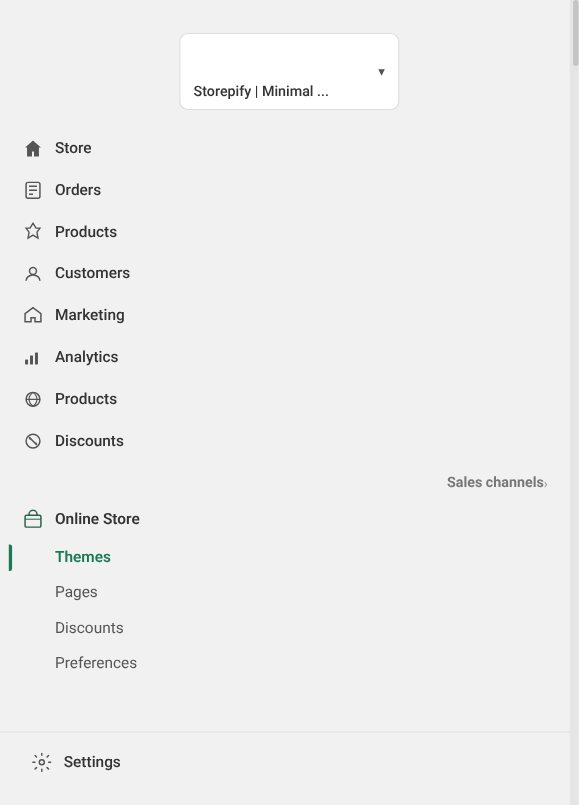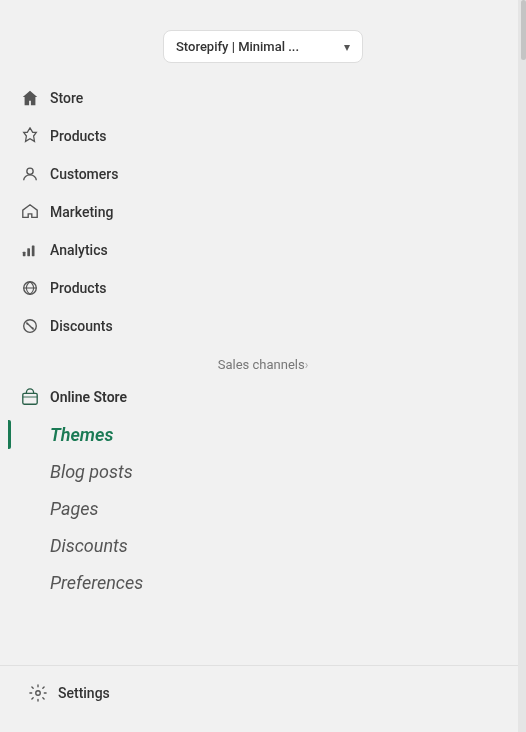--- a/index.html
+++ b/index.html
@@ -50,20 +50,21 @@
       border: 1px solid #ddd;
       border-radius: 8px;
       padding: 8px 12px;
       width: 200px;
       cursor: pointer;
     }
     .store-selector-label {
       font-size: 13px;
       color: #333;
       font-weight: 500;
+      margin-top: 37px;
     }
     .store-selector-arrow {
       font-size: 12px;
       color: #555;
     }
 
     
     .nav-section {
       padding: 0 8px;
       flex: 1;
@@ -100,50 +101,49 @@
       color: #333;
       font-weight: 600;
     }
 
     
     .sub-nav-item {
       display: flex;
       align-items: center;
       padding: 8px 12px 8px 42px;
       cursor: pointer;
-      font-size: 18px;
+      font-size: 14px;
       color: #555;
       border-radius: 6px;
       position: relative;
-      font-style: italic;
     }
     .sub-nav-item.active {
       color: #1a7a54;
       font-weight: 600;
     }
     .sub-nav-item.active::before {
       content: '';
       position: absolute;
       left: 0;
       top: 4px;
       bottom: 4px;
       width: 3px;
       background: #1a7a54;
       border-radius: 0 2px 2px 0;
     }
 
     
     .section-header {
       display: flex;
       align-items: center;
-      justify-content: center;
+      justify-content: flex-end;
       padding: 12px 20px 6px 20px;
       font-size: 13px;
       color: #777;
-      font-weight: 400;
+      font-weight: 700;
     }
     .section-header-chevron {
       font-size: 12px;
       color: #aaa;
     }
 
     
     .settings-section {
       padding: 8px 16px 20px 16px;
       border-top: 1px solid #e0e0e0;
@@ -176,20 +176,31 @@
 
     <div class="nav-item">
       <span class="nav-icon">
         <svg viewBox="0 0 20 20">
             <path d="M10 2L2 9h2v9h5v-5h2v5h5V9h2L10 2z"></path>
           </svg>
       </span>
       <span class="nav-item-label">Store</span>
     </div>
 
+    <div class="nav-item">
+      <span class="nav-icon">
+        <svg viewBox="0 0 20 20">
+            <rect x="3" y="2" width="14" height="16" rx="2" fill="none" stroke="currentColor" stroke-width="1.5"></rect>
+            <line x1="6" y1="6" x2="14" y2="6" stroke="currentColor" stroke-width="1.5"></line>
+            <line x1="6" y1="10" x2="14" y2="10" stroke="currentColor" stroke-width="1.5"></line>
+            <line x1="6" y1="14" x2="10" y2="14" stroke="currentColor" stroke-width="1.5"></line>
+          </svg>
+      </span>
+      <span class="nav-item-label">Orders</span>
+    </div>
 
     <div class="nav-item">
       <span class="nav-icon">
         <svg viewBox="0 0 20 20">
             <path d="M10 1l3 5h4l-3 4 1 6-5-3-5 3 1-6-3-4h4z" fill="none" stroke="currentColor" stroke-width="1.4"></path>
           </svg>
       </span>
       <span class="nav-item-label">Products</span>
     </div>
 
@@ -264,23 +275,20 @@
           </svg>
       </span>
       <span class="nav-item-label">Online Store</span>
     </div>
 
     <div class="sub-nav-item active" style="position:relative;">
       <span>Themes</span>
 
     </div>
 
-    <div class="sub-nav-item">
-      <span>Blog posts</span>
-    </div>
 
     <div class="sub-nav-item">
       <span>Pages</span>
     </div>
 
     <div class="sub-nav-item">
       <span>Discounts</span>
     </div>
 
     <div class="sub-nav-item">

